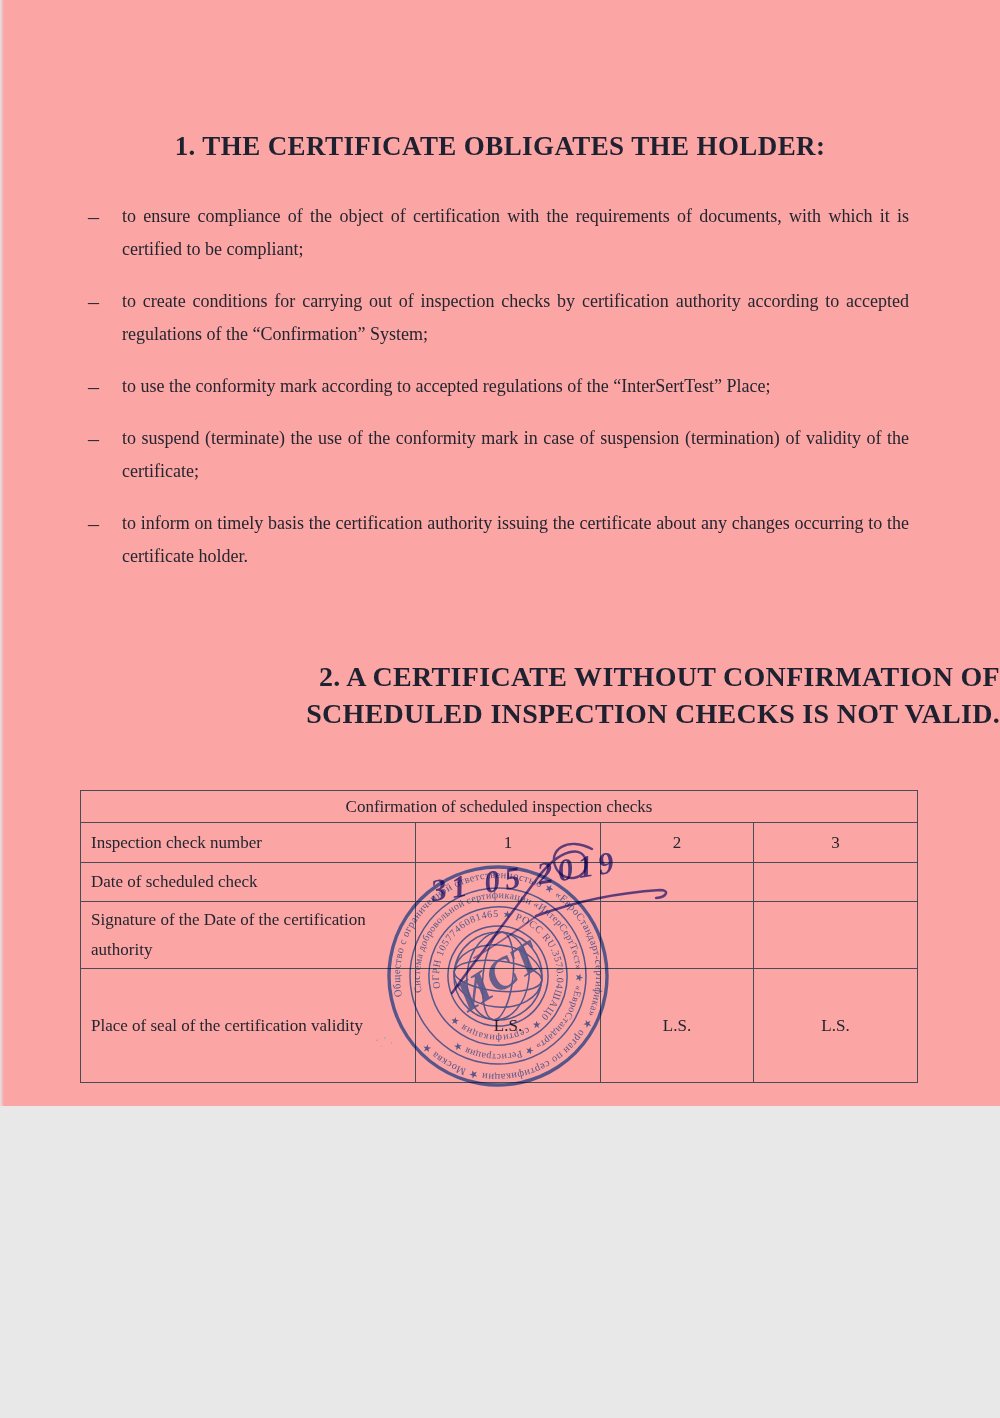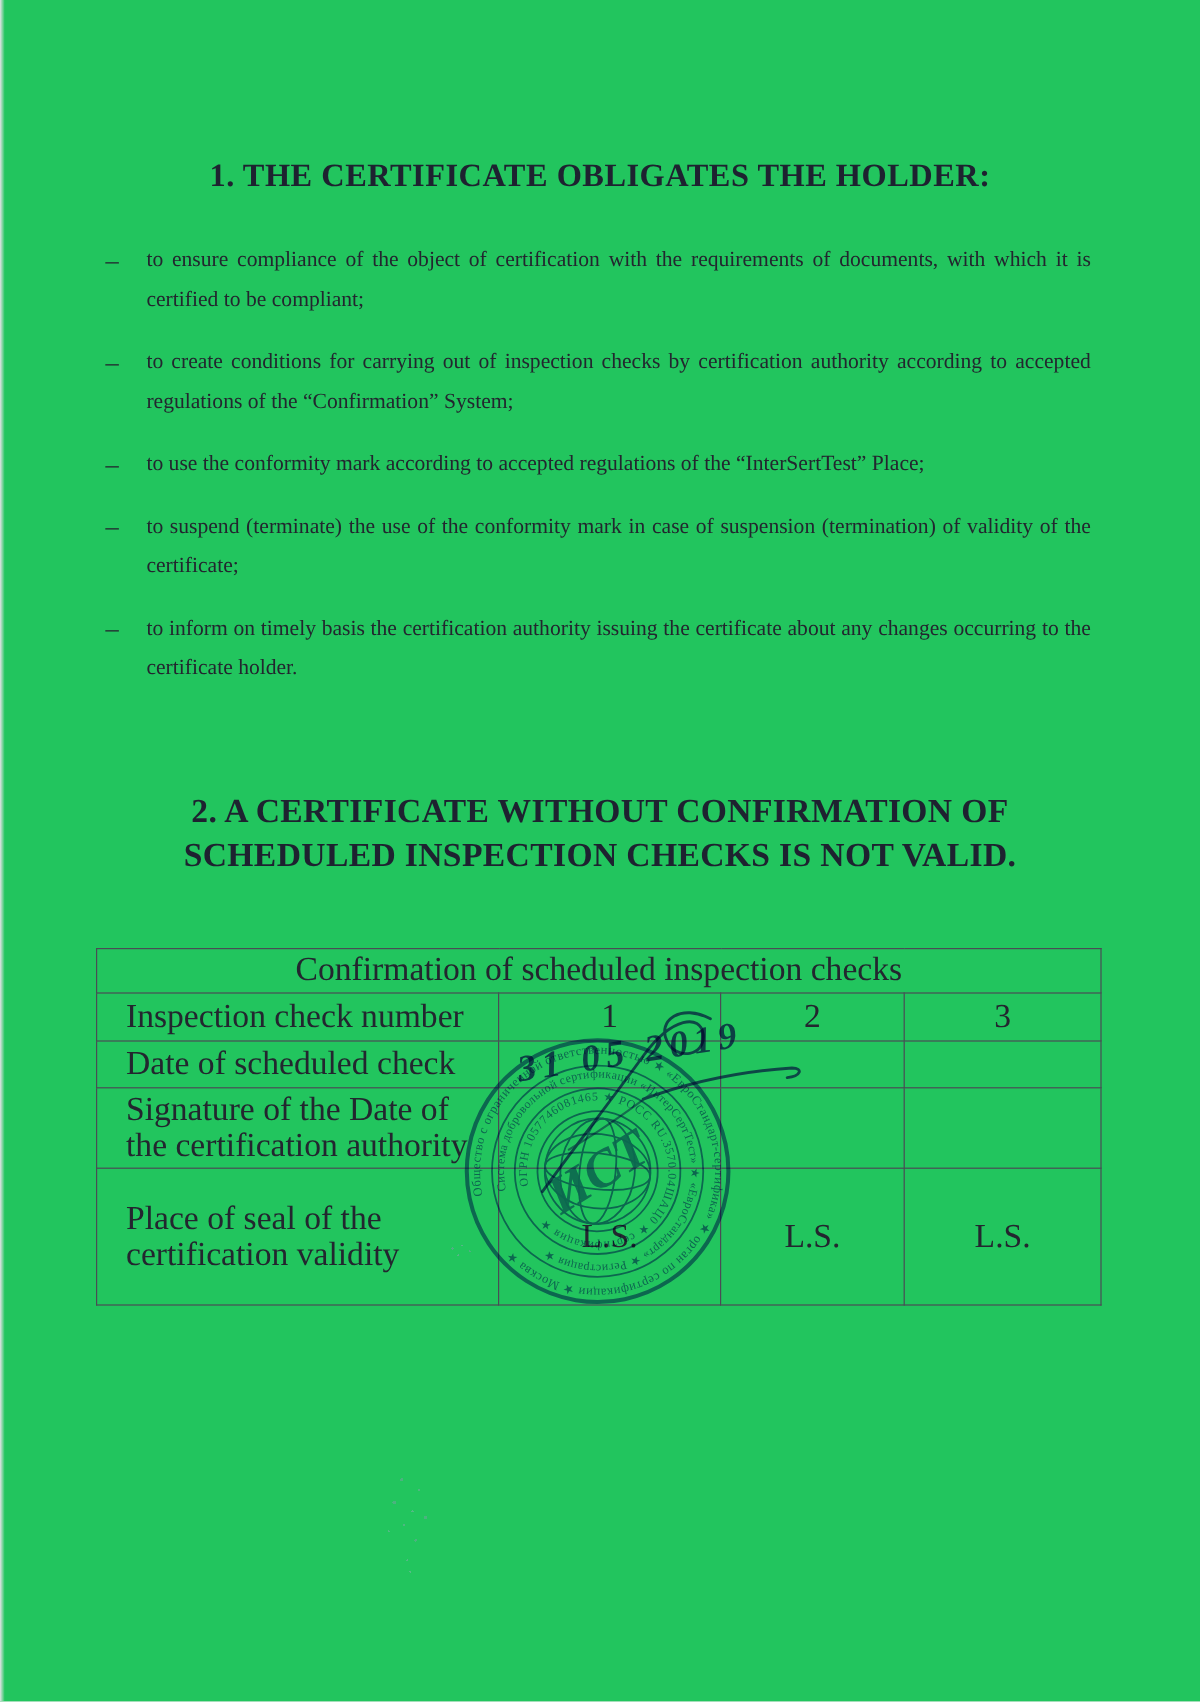--- a/index.html
+++ b/index.html
@@ -1,20 +1,20 @@
 <!DOCTYPE html>
 <html><head>
 <meta charset="utf-8">
 <style>
   html, body { margin: 0; padding: 0; background: #e8e8e8; }
   .doc {
     position: relative;
-    width: 1000px; height: 1418px;
+    width: 1000px; height: 1106px;
     margin: 0 auto;
-    background: #22c55e;
+    background: #fca5a5;
     overflow: hidden;
     font-family: "Liberation Serif", "DejaVu Serif", serif;
     color: #23262f;
   }
   .edge-shadow {
     position: absolute; left: 0; top: 0; bottom: 0; width: 4px;
     background: linear-gradient(to right, #e2e3e6, rgba(255,255,255,0));
   }
 
   .title1 {
@@ -26,31 +26,31 @@
   .bullets {
     position: absolute; top: 200px; left: 88px; width: 821px;
     list-style: none; margin: 0; padding: 0;
   }
   .bullets li { display: grid; grid-template-columns: 34px 1fr; margin-bottom: 19px; }
   .bullets .dash { font-size: 22px; line-height: 33px; }
   .bullets .txt  { font-size: 18px; line-height: 33px; text-align: justify; }
 
   .title2 {
     position: absolute; top: 658px; left: 0; width: 100%;
-    text-align: center; font-weight: bold; font-size: 28px;
+    text-align: right; font-weight: bold; font-size: 28px;
     line-height: 37px; letter-spacing: 0.3px; color: #1e2230; font-family: Liberation Serif, serif;
   }
 
   table.insp {
     position: absolute; top: 790px; left: 80px; width: 837px;
     border-collapse: collapse; table-layout: fixed;
-    font-size: 28px; color: #23262f;
+    font-size: 17px; color: #23262f;
   }
   table.insp td { border: 1.6px solid #4a4c55; padding: 2px 8px; vertical-align: middle; }
-  table.insp td.lbl { text-align: left; padding-left: 24px; line-height: 30px; }
+  table.insp td.lbl { text-align: left; padding-left: 10px; line-height: 30px; }
   table.insp td.num { text-align: center; }
   table.insp tr.hrow td { height: 27px; text-align: center; }
   table.insp tr.r1 td { height: 35px; }
   table.insp tr.r2 td { height: 34px; }
   table.insp tr.r3 td { height: 62px; }
   table.insp tr.r4 td { height: 109px; }
 
   .stamp {
     position: absolute; left: 384px; top: 862px;
     mix-blend-mode: multiply; opacity: 0.93;

